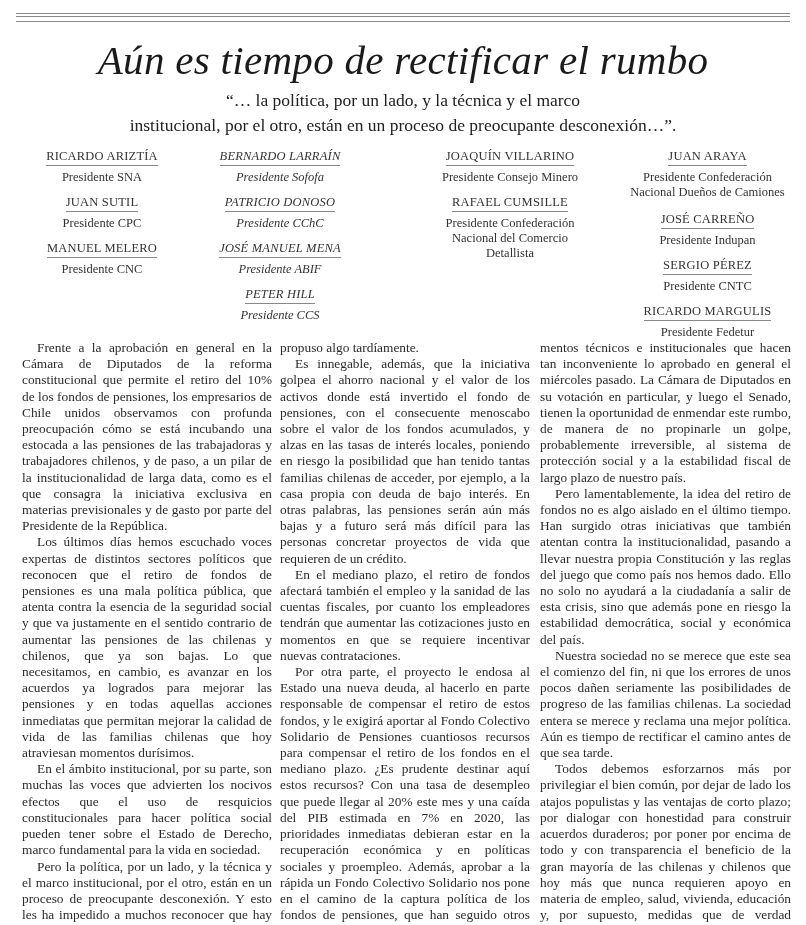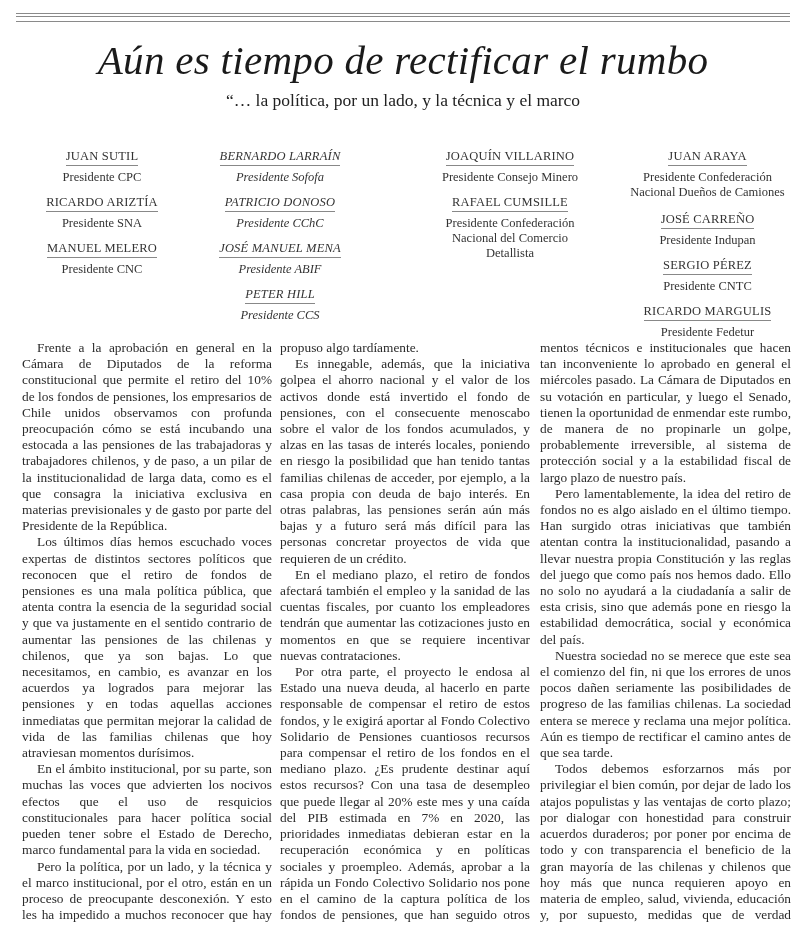--- a/index.html
+++ b/index.html
@@ -33,26 +33,27 @@
 </style>
 </head>
 <body>
 
 <div class="rule"></div>
 
 <h1 class="title" style="margin:0;font-weight:normal;">Aún es tiempo de rectificar el rumbo</h1>
 
 <div class="quote">
   <div>“… la política, por un lado, y la técnica y el marco</div>
+  <div>institucional, por el otro, están en un proceso de preocupante desconexión…”.</div>
 </div>
 
 <div class="signers">
   <div class="scol c1">
+    <div class="signer"><span class="sname">RICARDO ARIZTÍA</span><div class="srole">Presidente SNA</div></div>
     <div class="signer"><span class="sname">JUAN SUTIL</span><div class="srole">Presidente CPC</div></div>
-    <div class="signer"><span class="sname">RICARDO ARIZTÍA</span><div class="srole">Presidente SNA</div></div>
     <div class="signer"><span class="sname">MANUEL MELERO</span><div class="srole">Presidente CNC</div></div>
   </div>
   <div class="scol c2">
     <div class="signer"><span class="sname">BERNARDO LARRAÍN</span><div class="srole">Presidente Sofofa</div></div>
     <div class="signer"><span class="sname">PATRICIO DONOSO</span><div class="srole">Presidente CChC</div></div>
     <div class="signer"><span class="sname">JOSÉ MANUEL MENA</span><div class="srole">Presidente ABIF</div></div>
     <div class="signer"><span class="sname">PETER HILL</span><div class="srole">Presidente CCS</div></div>
   </div>
   <div class="scol c3">
     <div class="signer"><span class="sname">JOAQUÍN VILLARINO</span><div class="srole">Presidente Consejo Minero</div></div>

